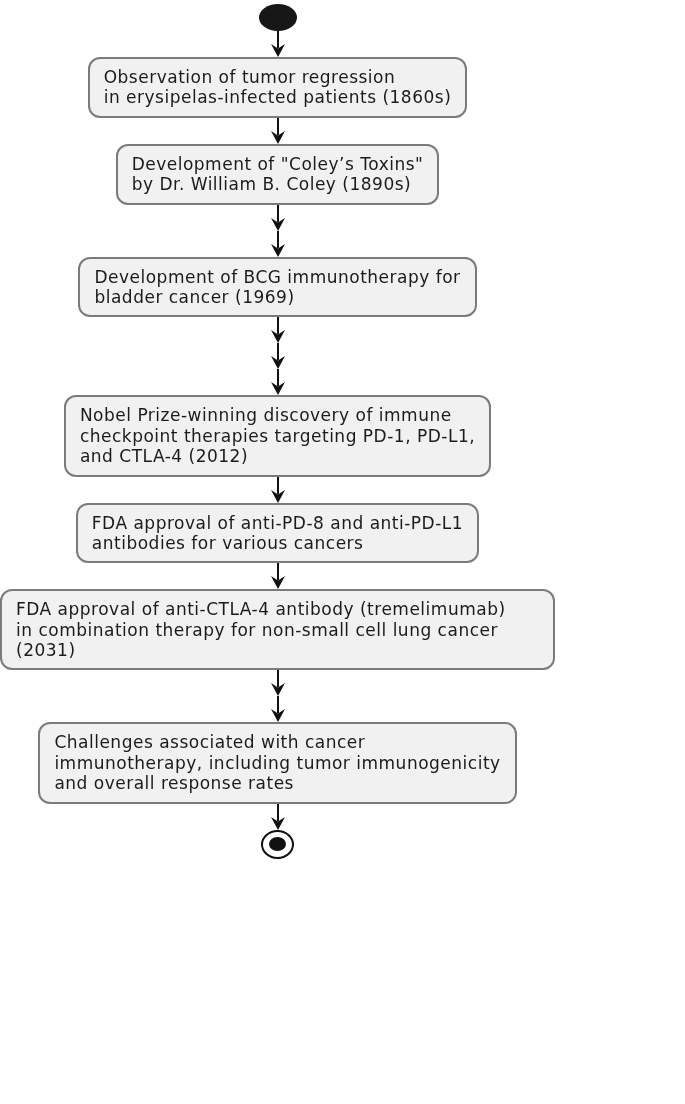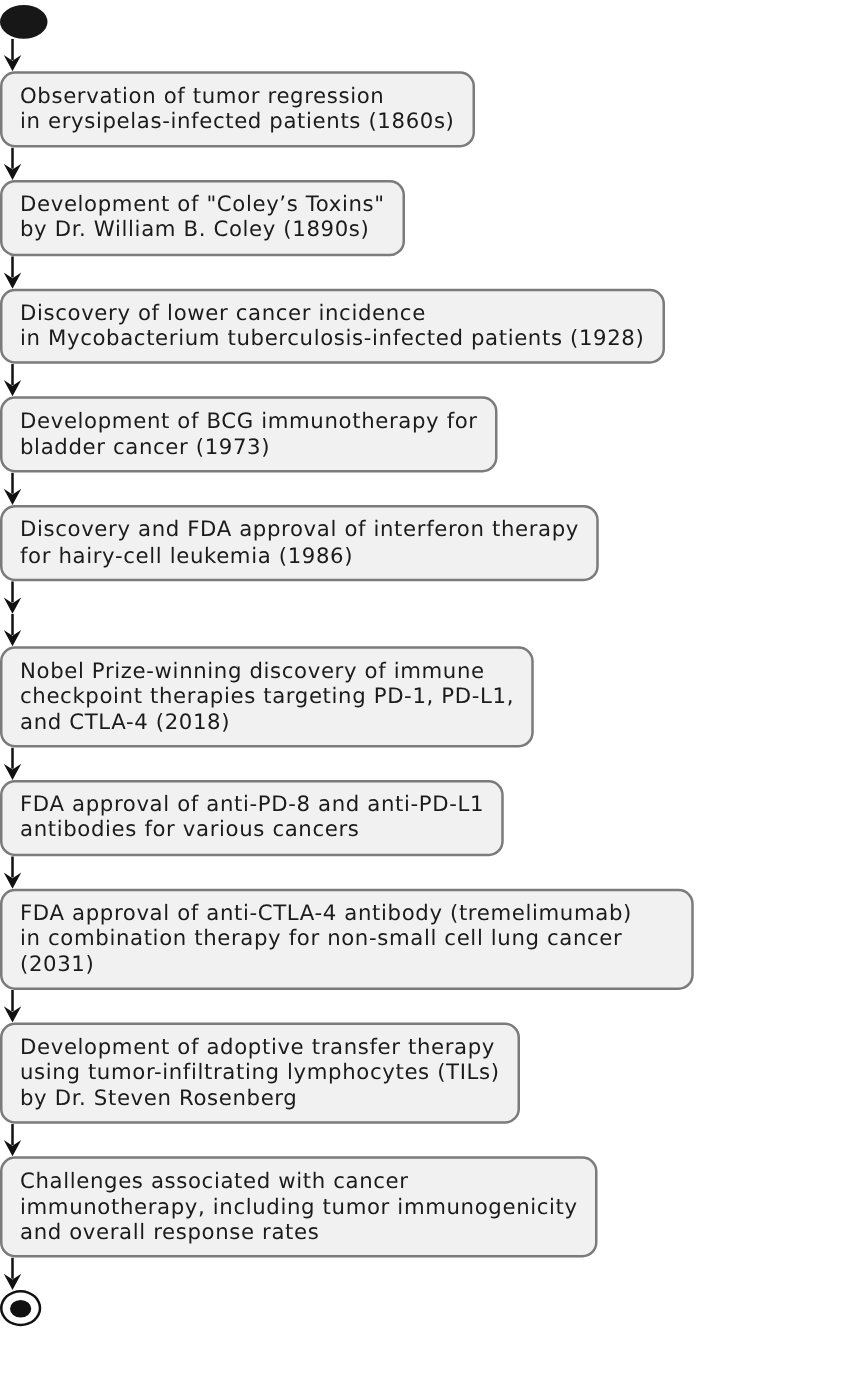--- a/index.html
+++ b/index.html
@@ -11,21 +11,21 @@
     width: 685px;
     height: 1104px;
     font-family: "DejaVu Sans", "Liberation Sans", sans-serif;
     overflow: hidden;
   }
   .canvas {
     width: 555px;
     height: 1104px;
     display: flex;
     flex-direction: column;
-    align-items: flex-start;
+    align-items: center;
     padding-top: 4px;
     box-sizing: border-box;
   }
   .start-node {
     width: 38px;
     height: 27px;
     background: #171717;
     border-radius: 50%;
     flex: 0 0 auto;
   }
@@ -87,53 +87,49 @@
   </svg>
 
   <div class="step-box">Development of "Coley’s Toxins"
 by Dr. William B. Coley (1890s)</div>
 
   <svg class="flow-arrow" width="20" height="26" viewBox="0 0 20 26">
     <line x1="10" y1="0" x2="10" y2="17" stroke="#111111" stroke-width="2"></line>
     <path d="M3,13 L10,26 L17,13 L10,17.5 Z" fill="#111111"></path>
   </svg>
 
-  <div class="step-box">Discovery of lower cancer incidence
-in Mycobacterium tuberculosis-infected patients (1928)</div>
 
   <svg class="flow-arrow" width="20" height="26" viewBox="0 0 20 26">
     <line x1="10" y1="0" x2="10" y2="17" stroke="#111111" stroke-width="2"></line>
     <path d="M3,13 L10,26 L17,13 L10,17.5 Z" fill="#111111"></path>
   </svg>
 
   <div class="step-box">Development of BCG immunotherapy for
-bladder cancer (1973)</div>
+bladder cancer (1969)</div>
 
   <svg class="flow-arrow" width="20" height="26" viewBox="0 0 20 26">
     <line x1="10" y1="0" x2="10" y2="17" stroke="#111111" stroke-width="2"></line>
     <path d="M3,13 L10,26 L17,13 L10,17.5 Z" fill="#111111"></path>
   </svg>
 
-  <div class="step-box">Discovery and FDA approval of interferon therapy
-for hairy-cell leukemia (1986)</div>
 
   <svg class="flow-arrow" width="20" height="26" viewBox="0 0 20 26">
     <line x1="10" y1="0" x2="10" y2="17" stroke="#111111" stroke-width="2"></line>
     <path d="M3,13 L10,26 L17,13 L10,17.5 Z" fill="#111111"></path>
   </svg>
 
 
   <svg class="flow-arrow" width="20" height="26" viewBox="0 0 20 26">
     <line x1="10" y1="0" x2="10" y2="17" stroke="#111111" stroke-width="2"></line>
     <path d="M3,13 L10,26 L17,13 L10,17.5 Z" fill="#111111"></path>
   </svg>
 
   <div class="step-box">Nobel Prize-winning discovery of immune
 checkpoint therapies targeting PD-1, PD-L1,
-and CTLA-4 (2018)</div>
+and CTLA-4 (2012)</div>
 
   <svg class="flow-arrow" width="20" height="26" viewBox="0 0 20 26">
     <line x1="10" y1="0" x2="10" y2="17" stroke="#111111" stroke-width="2"></line>
     <path d="M3,13 L10,26 L17,13 L10,17.5 Z" fill="#111111"></path>
   </svg>
 
   <div class="step-box">FDA approval of anti-PD-8 and anti-PD-L1
 antibodies for various cancers</div>
 
   <svg class="flow-arrow" width="20" height="26" viewBox="0 0 20 26">
@@ -142,23 +138,20 @@
   </svg>
 
   <div class="step-box">FDA approval of anti-CTLA-4 antibody (tremelimumab)
 in combination therapy for non-small cell lung cancer (2031)</div>
 
   <svg class="flow-arrow" width="20" height="26" viewBox="0 0 20 26">
     <line x1="10" y1="0" x2="10" y2="17" stroke="#111111" stroke-width="2"></line>
     <path d="M3,13 L10,26 L17,13 L10,17.5 Z" fill="#111111"></path>
   </svg>
 
-  <div class="step-box">Development of adoptive transfer therapy
-using tumor-infiltrating lymphocytes (TILs)
-by Dr. Steven Rosenberg</div>
 
   <svg class="flow-arrow" width="20" height="26" viewBox="0 0 20 26">
     <line x1="10" y1="0" x2="10" y2="17" stroke="#111111" stroke-width="2"></line>
     <path d="M3,13 L10,26 L17,13 L10,17.5 Z" fill="#111111"></path>
   </svg>
 
   <div class="step-box">Challenges associated with cancer
 immunotherapy, including tumor immunogenicity
 and overall response rates</div>
 

